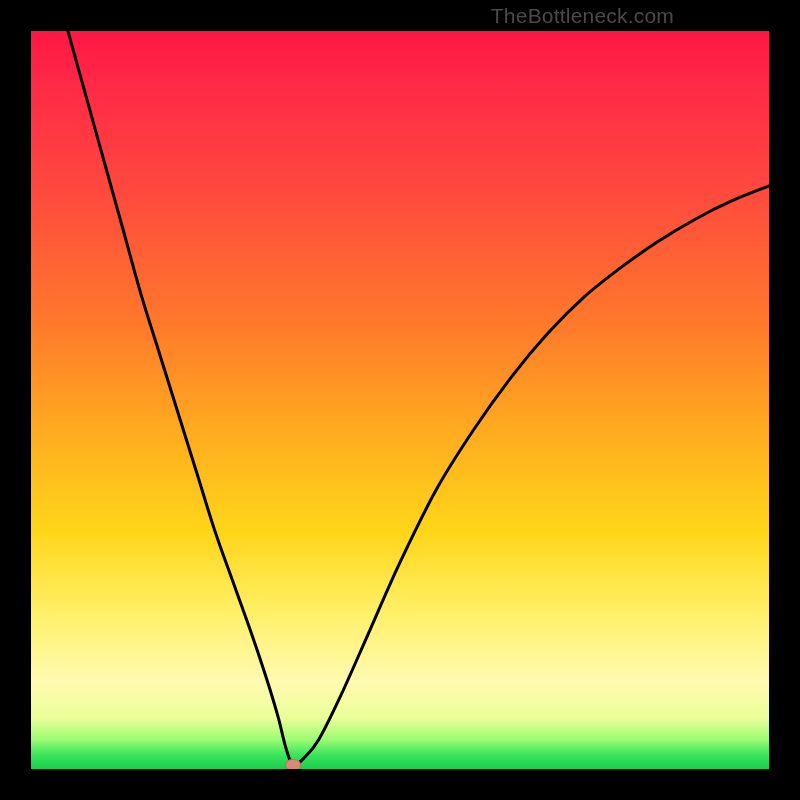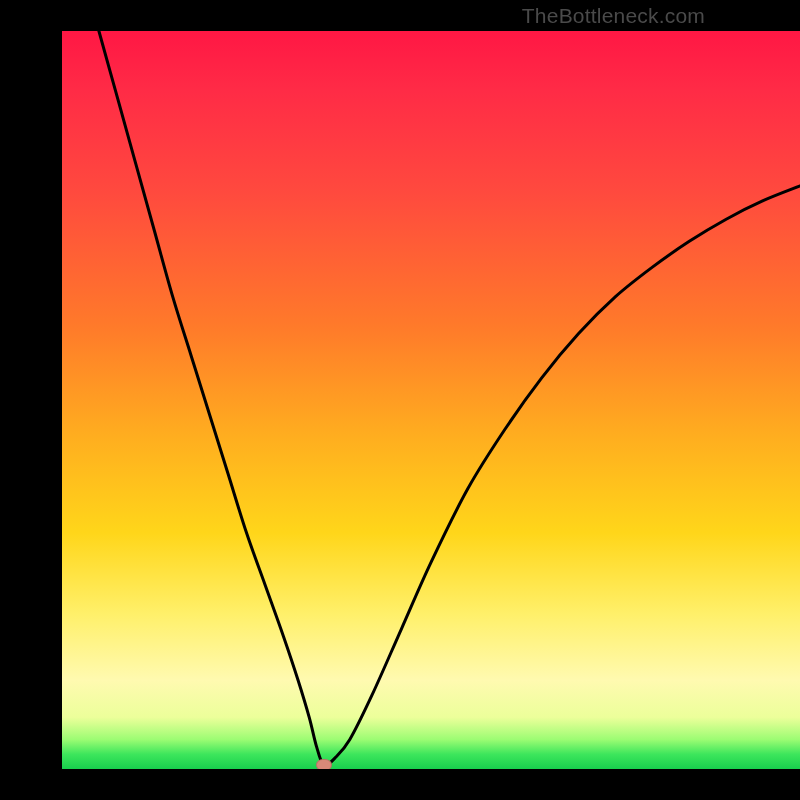--- a/index.html
+++ b/index.html
@@ -9,21 +9,20 @@
     height: 800px;
     background: #000;
     overflow: hidden;
     font-family: Arial, Helvetica, sans-serif;
   }
   .frame {
     position: relative;
     width: 684px;
     height: 800px;
     background: #000;
-    margin-left: 31px;
   }
   .watermark {
     position: absolute;
     top: 4px;
     right: 10px;
     color: #4a4a4a;
     font-size: 21px;
     font-weight: 500;
     letter-spacing: 0.2px;
     z-index: 20;

